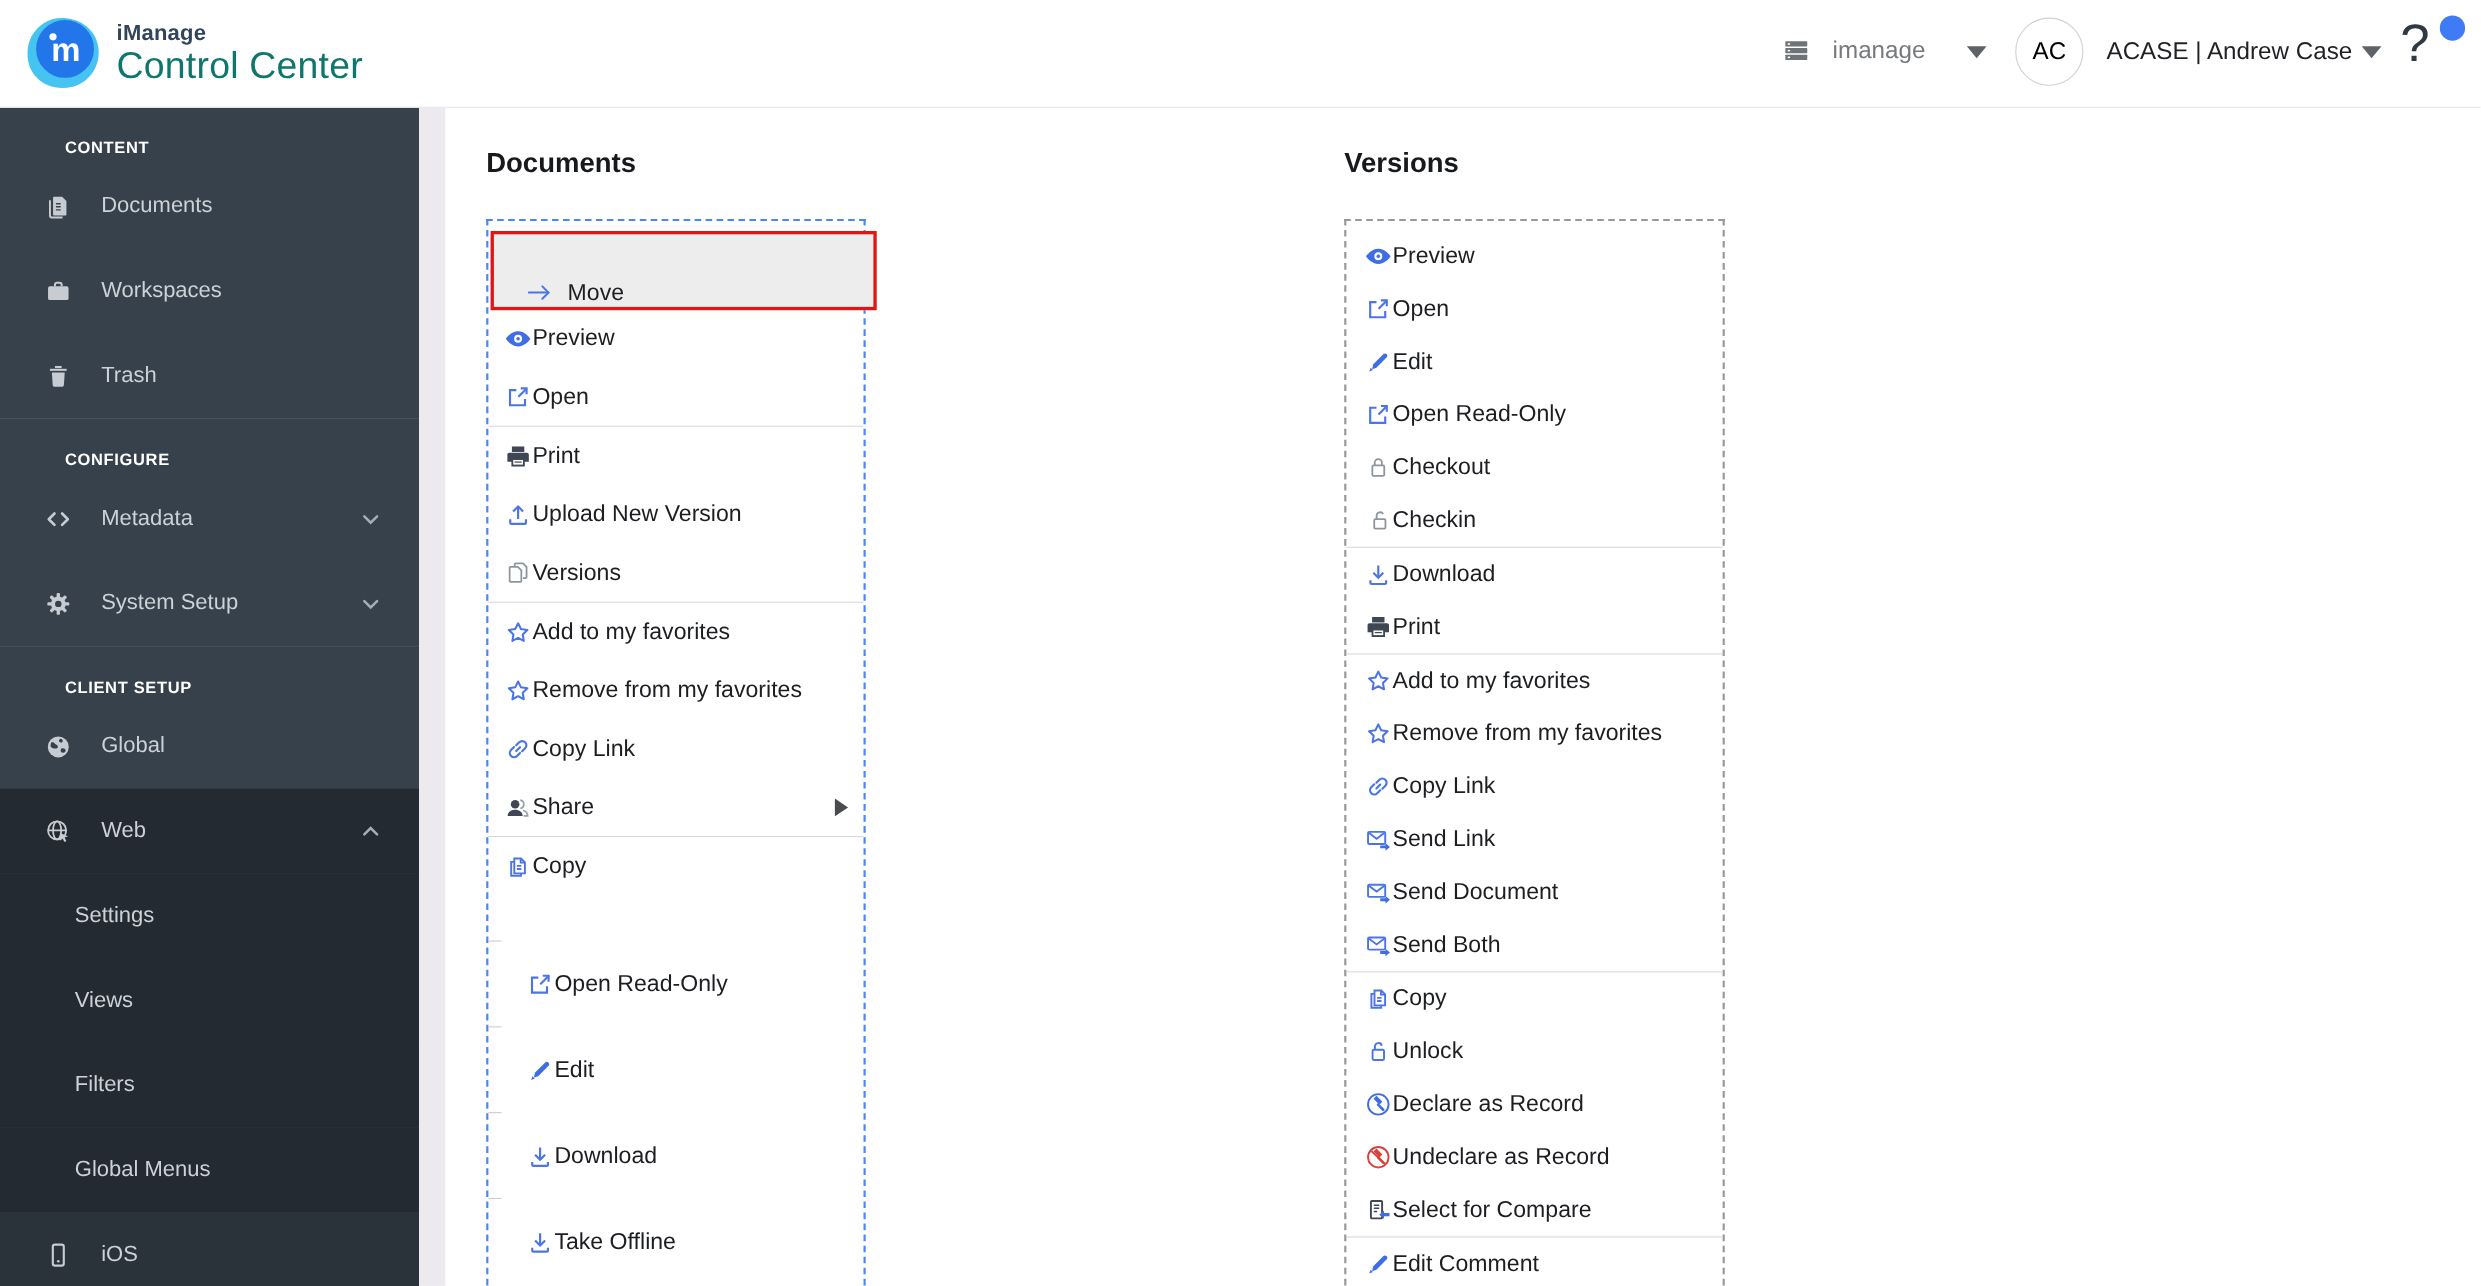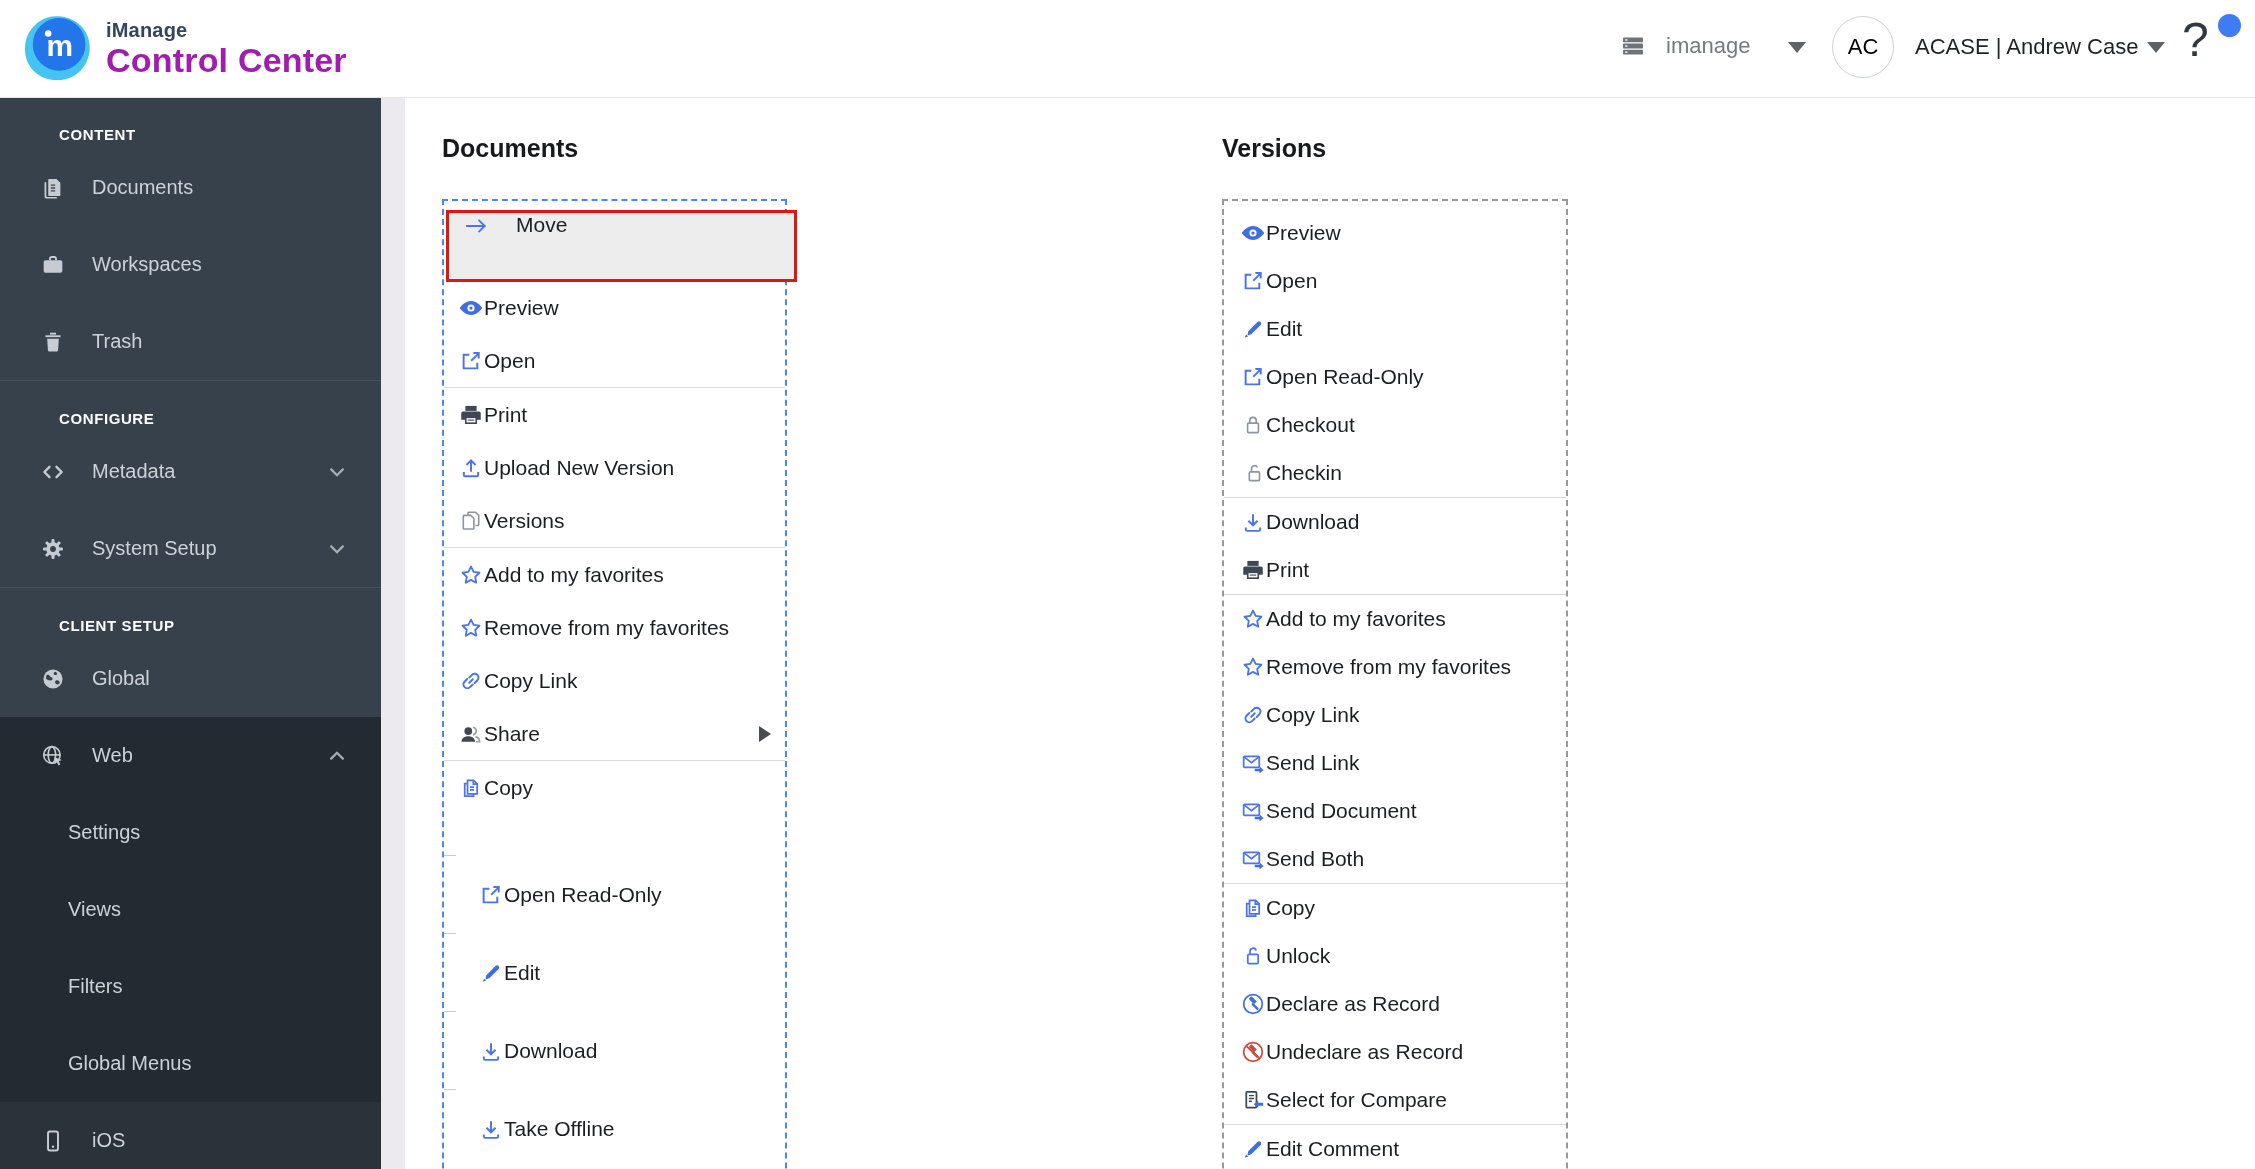--- a/index.html
+++ b/index.html
@@ -8,21 +8,21 @@
     font-family:"Liberation Sans",sans-serif;background:#fff;
     -webkit-font-smoothing:antialiased;
   }
   
   .header{position:absolute;top:0;left:0;right:0;height:97px;background:#fff;
     border-bottom:1px solid #e7e7eb;z-index:10}
   .logo{position:absolute;left:20px;top:11px;display:flex;align-items:center;gap:12px}
   .logo-mark{width:74px;height:74px}
   .logo-text{display:flex;flex-direction:column;line-height:1}
   .logo-brand{font-size:20px;font-weight:700;color:#32455a;letter-spacing:.2px}
-  .logo-product{font-size:34px;font-weight:700;color:#a21caf;margin-top:3px;letter-spacing:.2px}
+  .logo-product{font-size:34px;font-weight:400;color:#0f766e;margin-top:3px;letter-spacing:.2px}
   .hdr-abs{position:absolute}
   .lib-icon{left:1620px;top:33px;width:28px;height:28px}
   .lib-label{left:1666px;top:33px;font-size:22px;color:#76797d}
   .caret{width:0;height:0;border-left:9px solid transparent;border-right:9px solid transparent;
     border-top:11px solid #5f6368}
   .lib-caret{left:1788px;top:42px}
   .avatar{left:1832px;top:16px;width:62px;height:62px;border:1px solid #cfd3d6;border-radius:50%;
     display:flex;align-items:center;justify-content:center;font-size:22px;color:#000000;background:#fff;box-sizing:border-box}
   .user-name{left:1915px;top:34px;font-size:22px;color:#1f2124}
   .user-caret{left:2147px;top:42px}
@@ -54,21 +54,21 @@
   .menu-box.gray{border:2px dashed #999}
   .hint{color:#e8831c;font-size:21px;line-height:28px;padding:16px 18px 8px 18px;width:295px;box-sizing:content-box}
   .m-row{height:53px;display:flex;align-items:center;padding:0 14px;font-size:21px;color:#1c1e21;
     cursor:pointer;position:relative;background:transparent}
   .col-vers .m-row{height:48px;padding:0 16px}
   .col-vers .menu-box{padding-top:8px}
   .m-sep{height:1px;background:#d9d9d9}
   .sub-arrow{margin-left:auto;width:0;height:0;border-left:12px solid #4a4d50;
     border-top:8px solid transparent;border-bottom:8px solid transparent}
   .drag-overlay{position:absolute;left:2px;width:calc(100% + 10px);height:72px;background:#ededed;
-    border:3px solid #e21414;display:flex;align-items:flex-start;gap:27px;padding-left:14px;
+    border:3px solid #e21414;display:flex;align-items:flex-end;gap:13px;padding-left:28px;
     font-size:21px;color:#1c1e21;box-sizing:border-box;z-index:3;cursor:grabbing}
   .tail-row{height:78px;padding-left:34px}
   .tail-row::before{content:'';position:absolute;left:0;top:-1px;width:12px;height:1px;background:#ccc}
   .tail-first{margin-top:42px}
 </style>
 </head>
 <body>
 
 <div class="header">
   <div class="logo">

